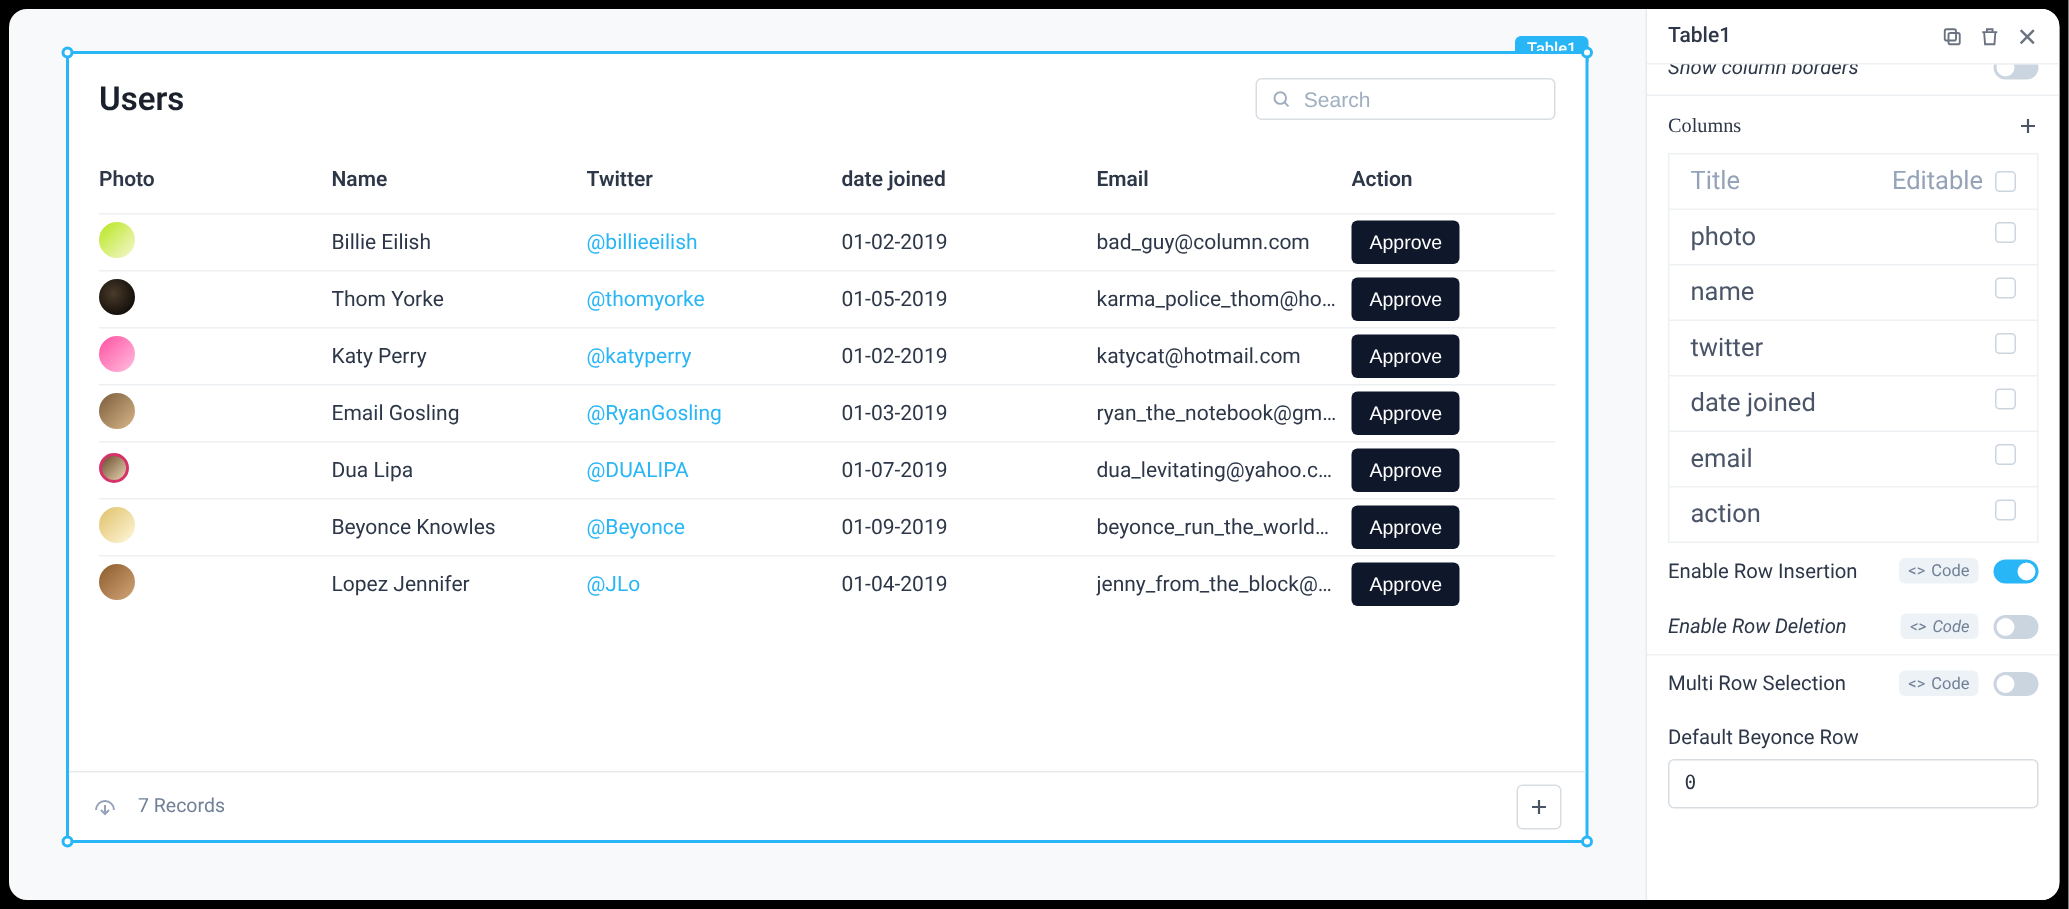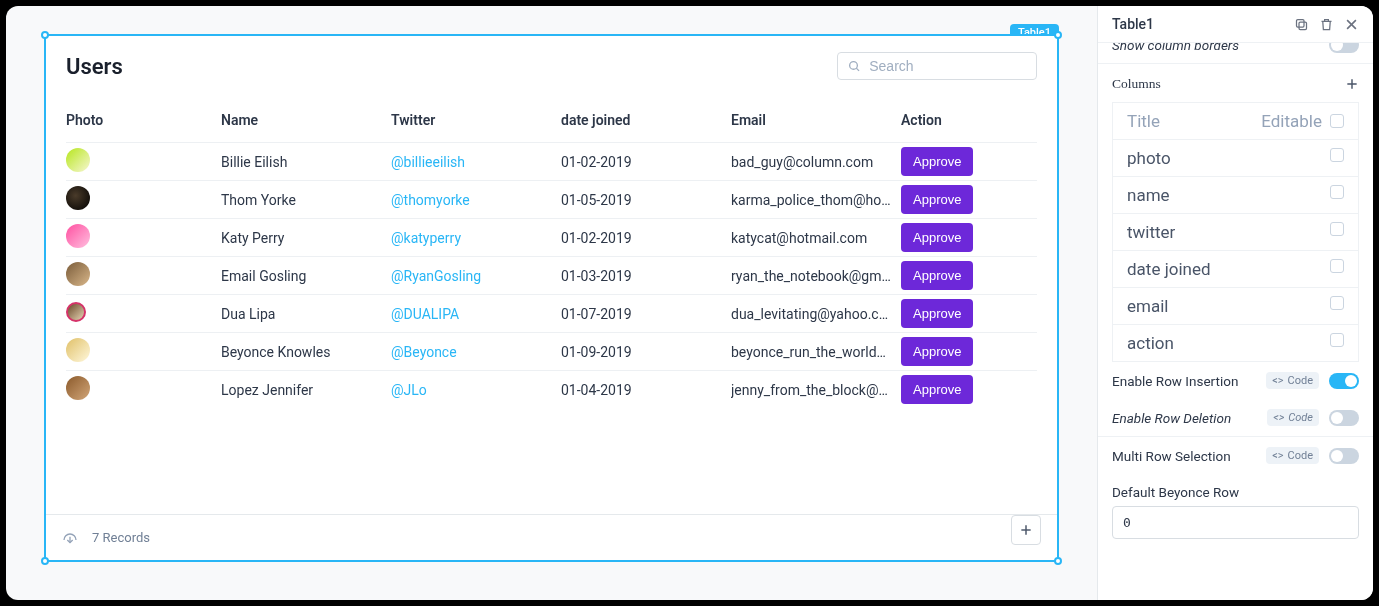--- a/index.html
+++ b/index.html
@@ -113,34 +113,35 @@
       width: 24px; height: 24px; border-radius: 50%; display: inline-block;
     }
     .av0 { background: linear-gradient(135deg,#b6e61d,#f7f7d2); }
     .av1 { background: radial-gradient(circle at 40% 40%, #4a3b2a, #000); }
     .av2 { background: linear-gradient(135deg,#ff4fa0,#ffc0e0); }
     .av3 { background: linear-gradient(135deg,#7a5c3a,#d9b78a); }
     .av4 { background: linear-gradient(135deg,#6a4a2a,#e8d5b5); border:2px solid #d53369; width:20px; height:20px;}
     .av5 { background: linear-gradient(135deg,#e0c068,#fff8dc); }
     .av6 { background: linear-gradient(135deg,#8b5a2b,#d2a679); }
     .approve-btn {
-      background: #6d28d9;
+      background: #0f172a;
       color: #fff;
       border: none;
       border-radius: 4px;
       padding: 7px 12px;
       font-size: 13px;
       cursor: pointer;
     }
     .table-footer {
       position: absolute;
       bottom: 0; left: 0; right: 0;
       height: 46px;
       border-top: 1px solid #e5e9ec;
       display: flex;
+      align-items: center;
       justify-content: space-between;
       padding: 0 16px;
       color: #718096;
       font-size: 13px;
     }
     .footer-left { display: flex; align-items: center; gap: 14px; }
     .add-row-btn {
       width: 30px; height: 30px;
       border: 1px solid #d8dde2;
       background: #fff;

